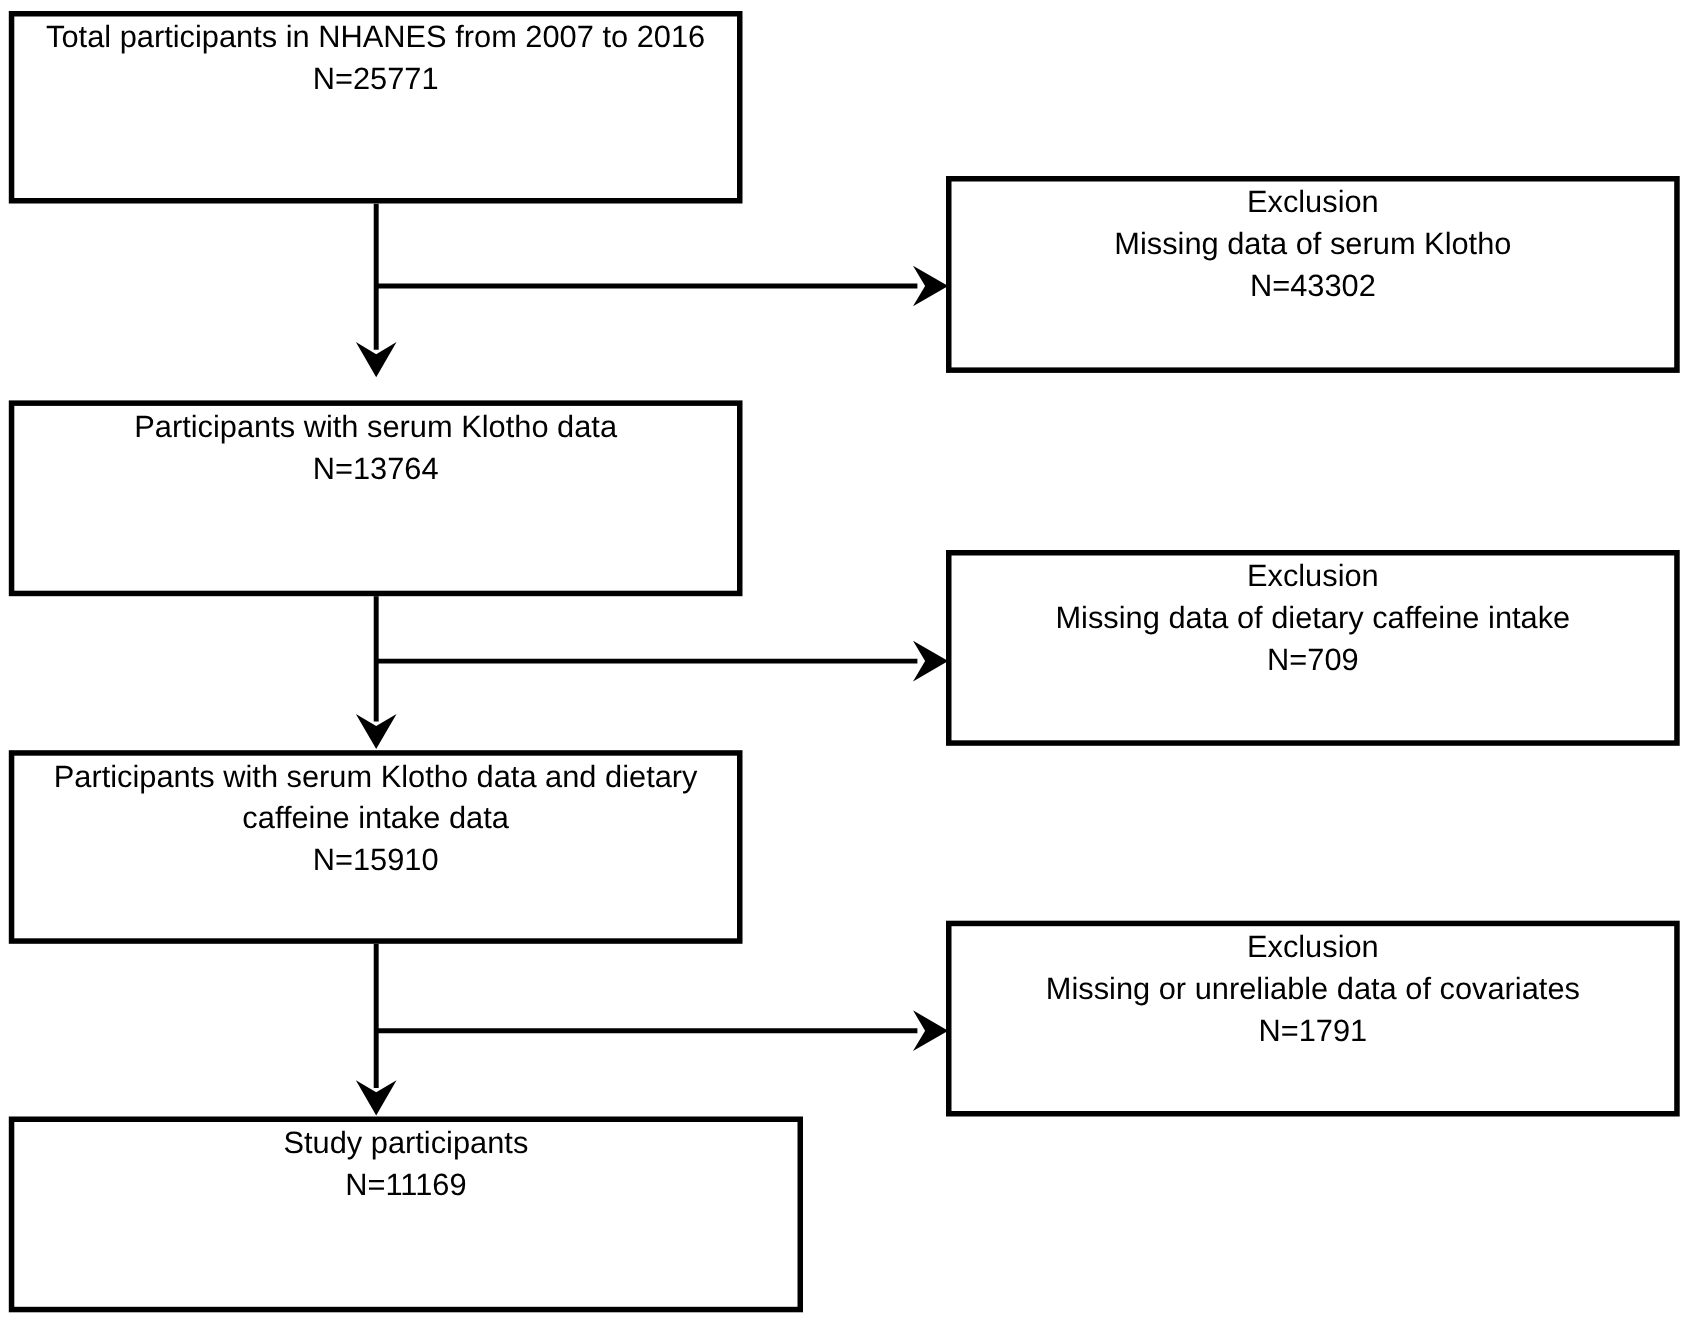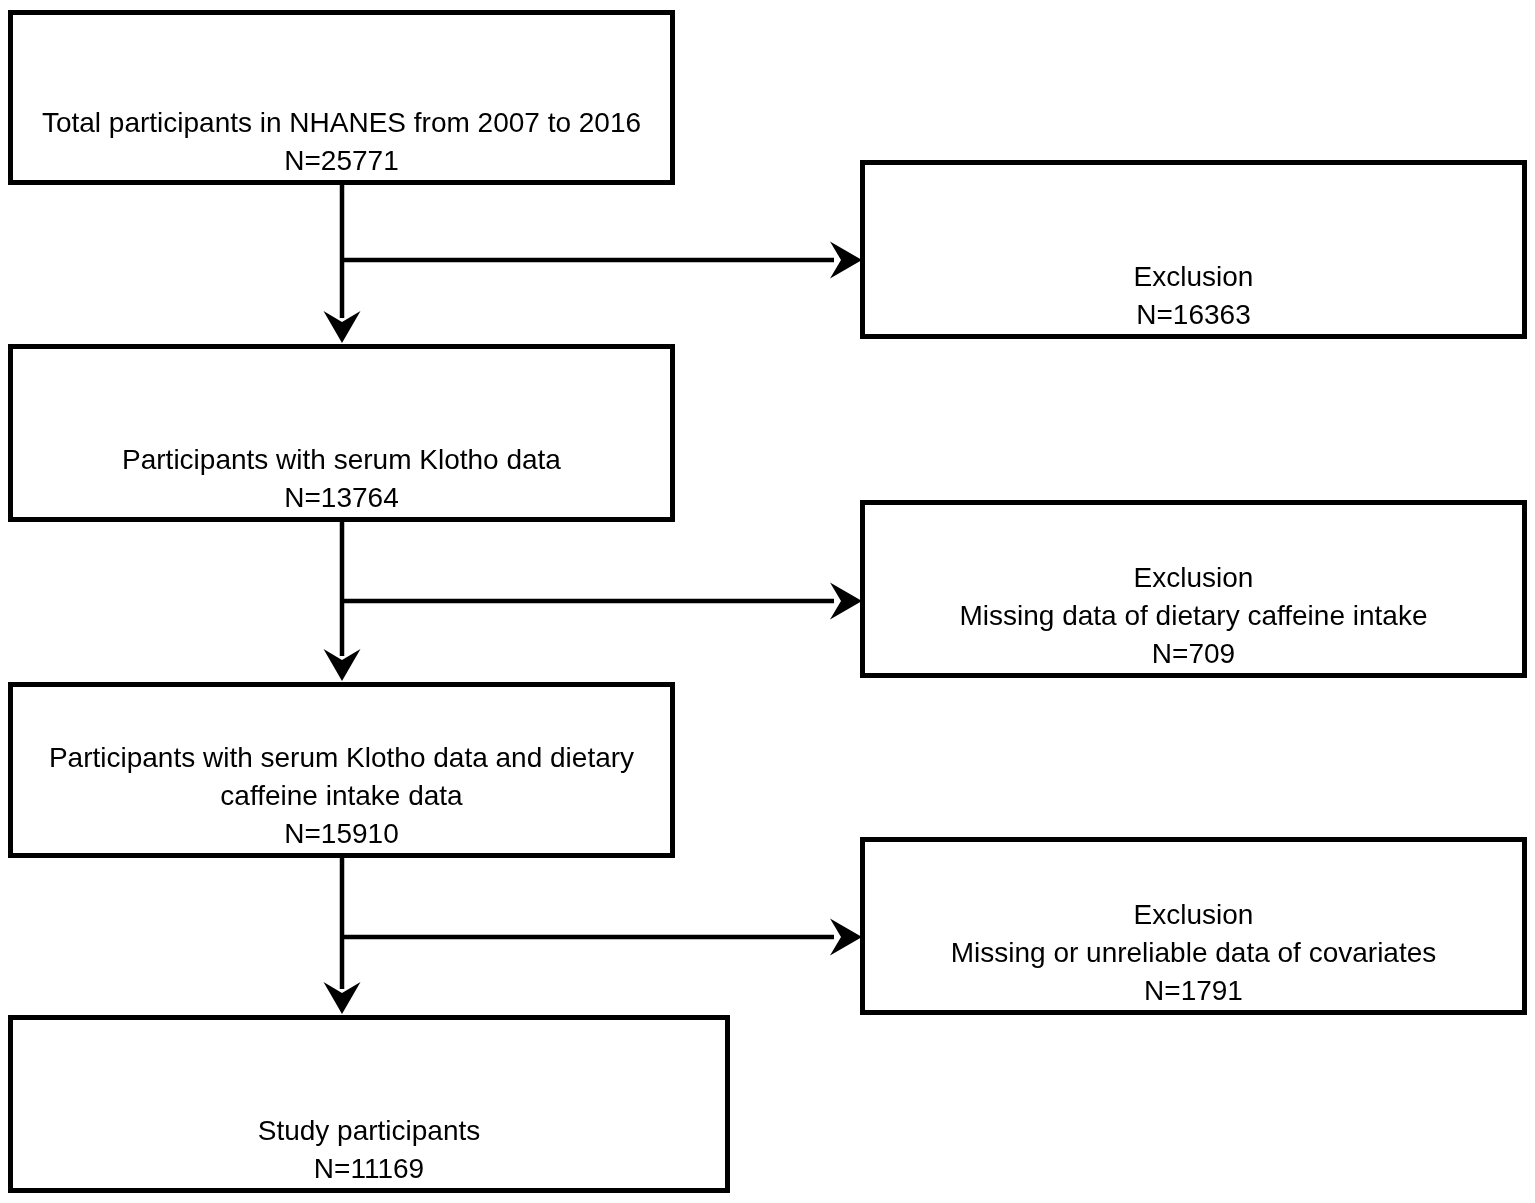--- a/index.html
+++ b/index.html
@@ -30,30 +30,30 @@
     fill: #000000;
     stroke: none;
   }
   .box {
     position: absolute;
     box-sizing: border-box;
     border: 5px solid #000000;
     background: #ffffff;
     display: flex;
     flex-direction: column;
-    justify-content: flex-end;
+    justify-content: flex-start;
     align-items: center;
     text-align: center;
     font-size: 28px;
     line-height: 38px;
     padding: 0 20px;
   }
   
   .box-a { left: 8px;   top: 10px;   width: 667px; height: 175px; }
-  .box-b { left: 8px;   top: 344px;  width: 667px; height: 178px; }
+  .box-b { left: 8px;   top: 364px;  width: 667px; height: 178px; }
   .box-c { left: 8px;   top: 682px;  width: 667px; height: 176px; }
   .box-d { left: 8px;   top: 1015px; width: 722px; height: 178px; }
   
   .box-e1 { left: 860px; top: 160px; width: 667px; height: 179px; }
   .box-e2 { left: 860px; top: 500px; width: 667px; height: 178px; }
   .box-e3 { left: 860px; top: 837px; width: 667px; height: 178px; }
 </style>
 </head>
 <body>
 
@@ -80,21 +80,22 @@
     <path d="M 862 937 L 830 918.5 L 841 937 L 830 955.5 Z"></path>
   </svg>
 
   <div class="box box-a">
     <div>Total participants in NHANES from 2007 to 2016</div>
     <div>N=25771</div>
   </div>
 
   <div class="box box-e1">
     <div>Exclusion</div>
-    <div>N=16363</div>
+    <div>Missing data of serum Klotho</div>
+    <div>N=43302</div>
   </div>
 
   <div class="box box-b">
     <div>Participants with serum Klotho data</div>
     <div>N=13764</div>
   </div>
 
   <div class="box box-e2">
     <div>Exclusion</div>
     <div>Missing data of dietary caffeine intake</div>

